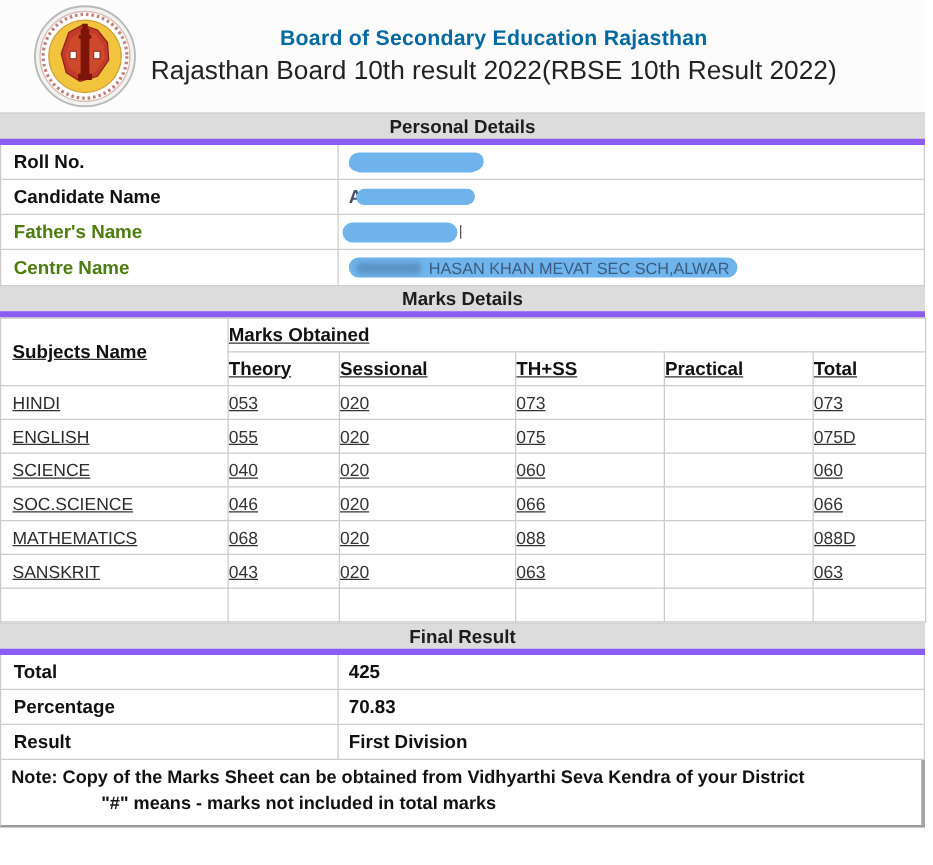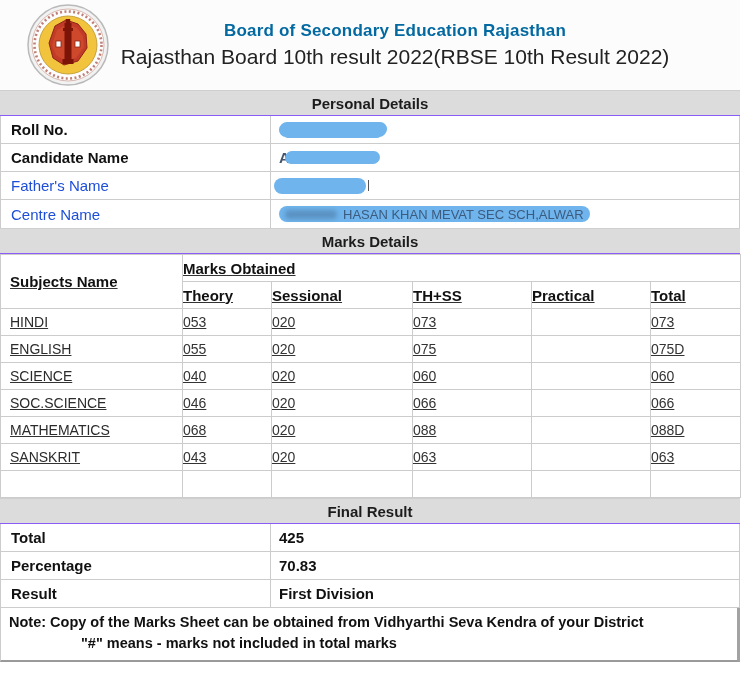--- a/index.html
+++ b/index.html
@@ -40,41 +40,42 @@
     font-size:21px;
     color:#222;
     margin-top:4px;
   }
 
   
   .bar {
     height:26px;
     background:#dcdcdc;
     border-top:1px solid #cfcfcf;
-    border-bottom:1px solid #8b5cf6;
+    border-bottom:5px solid #8b5cf6;
     display:flex; align-items:center; justify-content:center;
     font-size:15px; font-weight:bold; color:#1c1c1c;
   }
 
   
   .kv-section { border-left:1px solid #ccc; border-right:1px solid #ccc; }
   .kv-row {
     display:flex;
     height:28px;
     border-bottom:1px solid #ccc;
     align-items:center;
     font-size:15px;
   }
   .kv-label {
     width:270px;
     padding-left:10px;
     border-right:1px solid #ccc;
     height:100%;
     display:flex; align-items:center;
-    color:#1d4ed8;
+    color:#4d7c0f;
+    font-weight:bold;
   }
   .kv-label.bold { font-weight:bold; color:#111; }
   .kv-value {
     flex:1;
     padding-left:8px;
     height:100%;
     display:flex; align-items:center;
     font-weight:bold;
     color:#111;
   }

